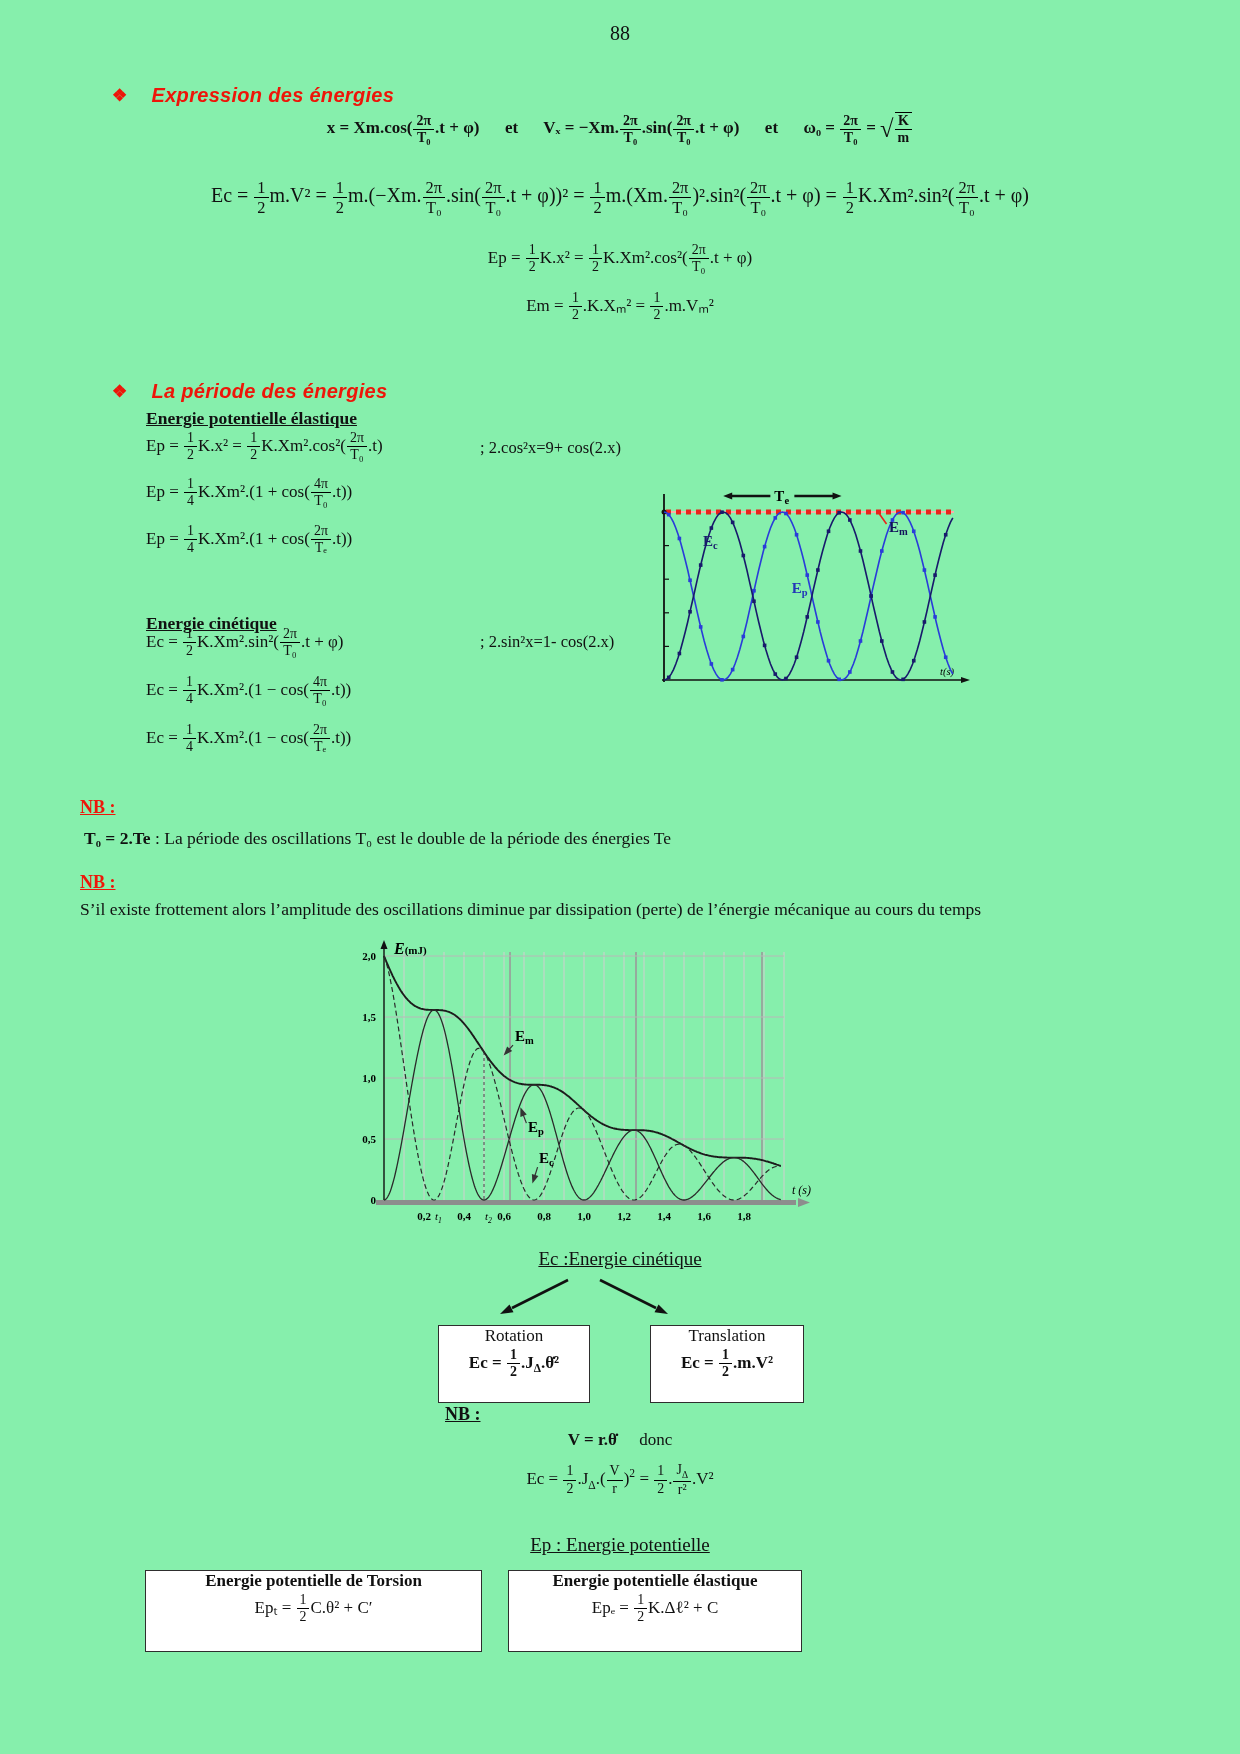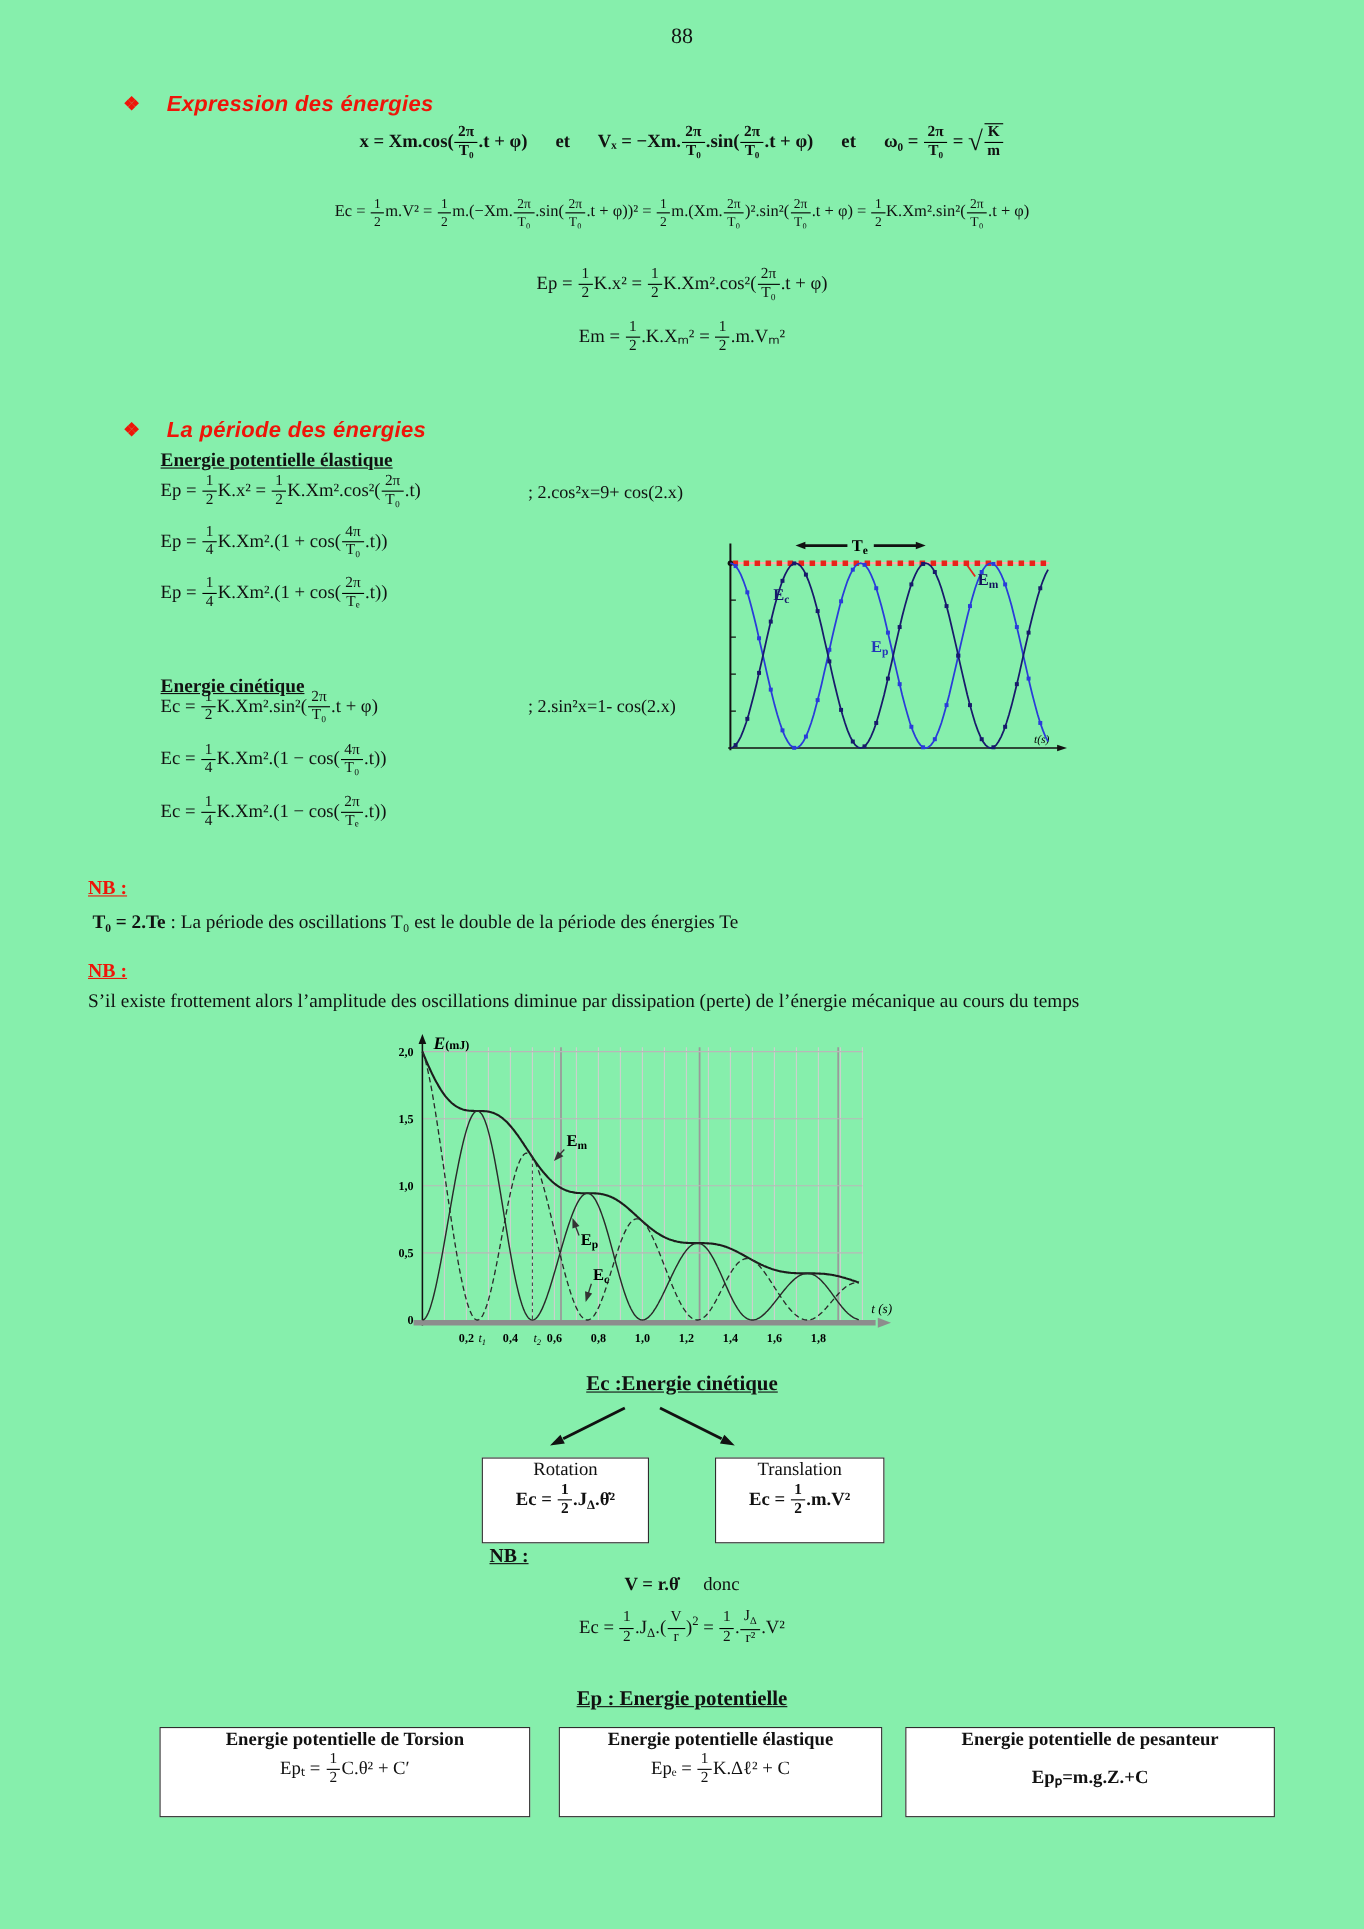--- a/index.html
+++ b/index.html
@@ -6,33 +6,33 @@
   .page{position:relative;width:1240px;height:1754px;background:#86efac;
         font-family:"Liberation Serif",serif;color:#111;overflow:hidden;margin:0 auto;}
   .abs{position:absolute;}
   .pagenum{top:22px;left:0;width:100%;text-align:center;font-size:20px;}
   .h-red{color:#ee1509;font-family:"Liberation Sans",sans-serif;font-weight:bold;
          font-style:italic;font-size:20px;letter-spacing:.3px;white-space:nowrap;}
   .h-red .bullet{margin-right:24px;font-style:normal;font-size:17px;vertical-align:1px;}
   .f{font-size:17px;white-space:nowrap;}
   .fbold{font-weight:bold;}
   .fcenter{left:80px;width:1080px;text-align:center;}
-  .fwide{left:70px;width:1100px;text-align:center;font-size:15px;}
+  .fwide{left:70px;width:1100px;text-align:center;font-size:20px;}
   .fr{display:inline-block;vertical-align:middle;text-align:center;font-size:.82em;margin:0 1px;}
   .nu{display:block;border-bottom:1.2px solid #000;padding:0 3px;line-height:1.18;}
   .de{display:block;padding:0 3px;line-height:1.18;}
   .rad{border-top:1.4px solid #000;}
   .sq{font-size:1.45em;vertical-align:middle;}
   sub,sup{font-size:68%;}
   .subhead{font-weight:bold;font-size:17.5px;text-decoration:underline;white-space:nowrap;}
   .note{font-size:16.5px;white-space:nowrap;}
   .nbred{color:#ee1509;font-weight:bold;font-size:18px;text-decoration:underline;white-space:nowrap;}
   .nbblack{font-weight:bold;font-size:18px;text-decoration:underline;white-space:nowrap;}
   .para{font-size:17.5px;line-height:1.55;}
-  .hcenter{left:80px;width:1080px;text-align:center;font-weight:bold;font-size:19px;}
+  .hcenter{left:80px;width:1080px;text-align:center;font-weight:normal;font-size:19px;}
   .hcenter .ul{text-decoration:underline;}
   .box{position:absolute;border:1.7px solid #2e2e2e;text-align:center;background:#fff;}
   .box .bt{font-size:17px;margin-top:0;}
   .box .btb{font-weight:bold;}
   .box .bf{font-size:17px;margin-top:1px;font-weight:bold;}
   svg{display:block;}
 </style>
 </head>
 <body>
 
@@ -250,18 +250,14 @@
   </div>
 
   <div class="box" style="top:1570px;left:145px;width:335px;height:80px;">
     <div class="bt btb">Energie potentielle de Torsion</div>
     <div class="bf" style="font-weight:normal;">Epₜ = <span class="fr"><span class="nu">1</span><span class="de">2</span></span>C.θ²  +  C′</div>
   </div>
   <div class="box" style="top:1570px;left:508px;width:292px;height:80px;">
     <div class="bt btb">Energie potentielle élastique</div>
     <div class="bf" style="font-weight:normal;">Epₑ = <span class="fr"><span class="nu">1</span><span class="de">2</span></span>K.Δℓ²  +  C</div>
   </div>
-  <div class="box" style="top:1570px;left:823px;width:334px;height:80px;">
-    <div class="bt btb">Energie potentielle de pesanteur</div>
-    <div class="bf" style="margin-top:12px;">Epₚ=m.g.Z.+C</div>
-  </div>
 
 </div>
 
 </body></html>

